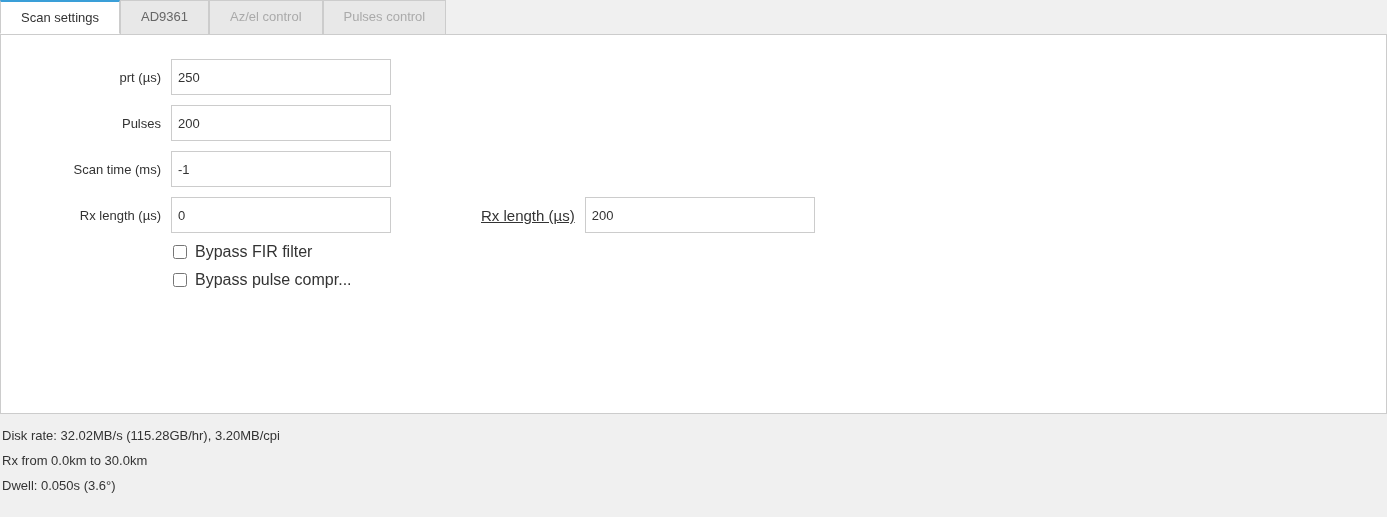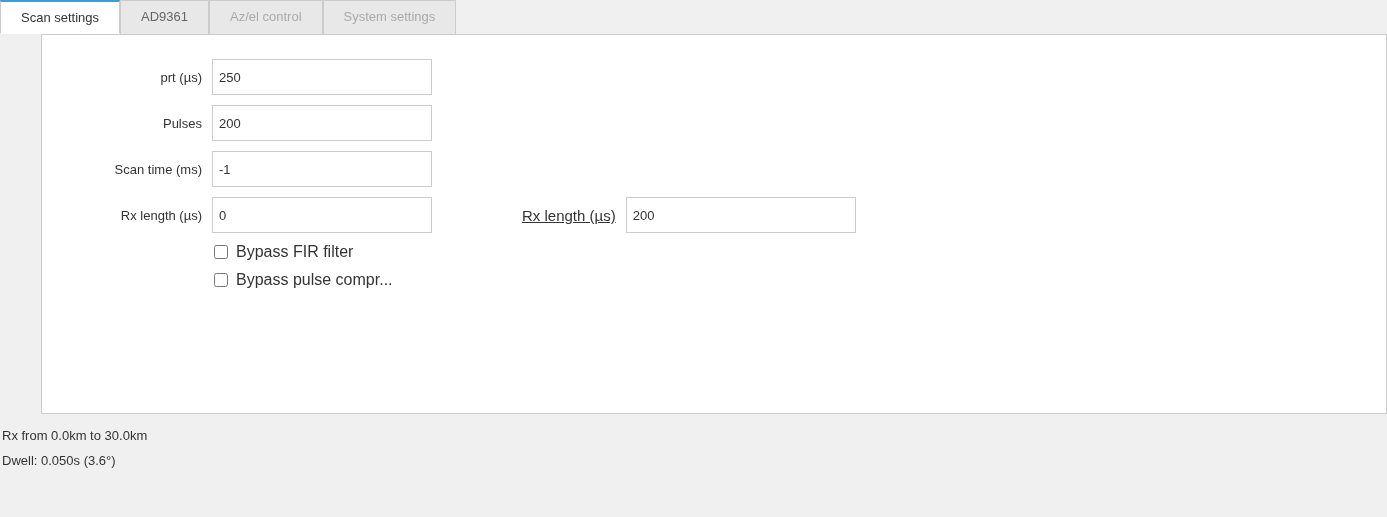--- a/index.html
+++ b/index.html
@@ -57,21 +57,20 @@
     }
 
     
     .tab-panel {
       border: 1px solid #ccc;
       background: #fff;
       padding: 20px 20px 20px 20px;
       min-height: 380px;
       position: relative;
       z-index: 1;
-      margin-left: 41px;
     }
 
     
     .form-grid {
       display: flex;
       flex-direction: column;
       gap: 10px;
       margin-top: 4px;
     }
 
@@ -151,21 +150,21 @@
     <div class="tab active">
       <span>Scan settings</span>
     </div>
     <div class="tab">
       <span>AD9361</span>
     </div>
     <div class="tab disabled">
       <span>Az/el control</span>
     </div>
     <div class="tab disabled">
-      <span>System settings</span>
+      <span>Pulses control</span>
     </div>
   </div>
 
   <div class="tab-panel">
     <div class="form-grid">
 
       <div class="form-row">
         <label class="form-label">prt (µs)</label>
         <input class="form-input" type="text" value="250" style="">
       </div>
@@ -194,17 +193,18 @@
 
       <div class="checkbox-row">
         <input type="checkbox" style="">
         <span class="checkbox-label">Bypass pulse compr...</span>
       </div>
 
     </div>
   </div>
 
   <div class="status-bar">
+    <div class="status-line">Disk rate: 32.02MB/s (115.28GB/hr), 3.20MB/cpi</div>
     <div class="status-line">Rx from 0.0km to 30.0km</div>
     <div class="status-line">Dwell: 0.050s (3.6°)</div>
   </div>
 
 </div>
 
 </body></html>

